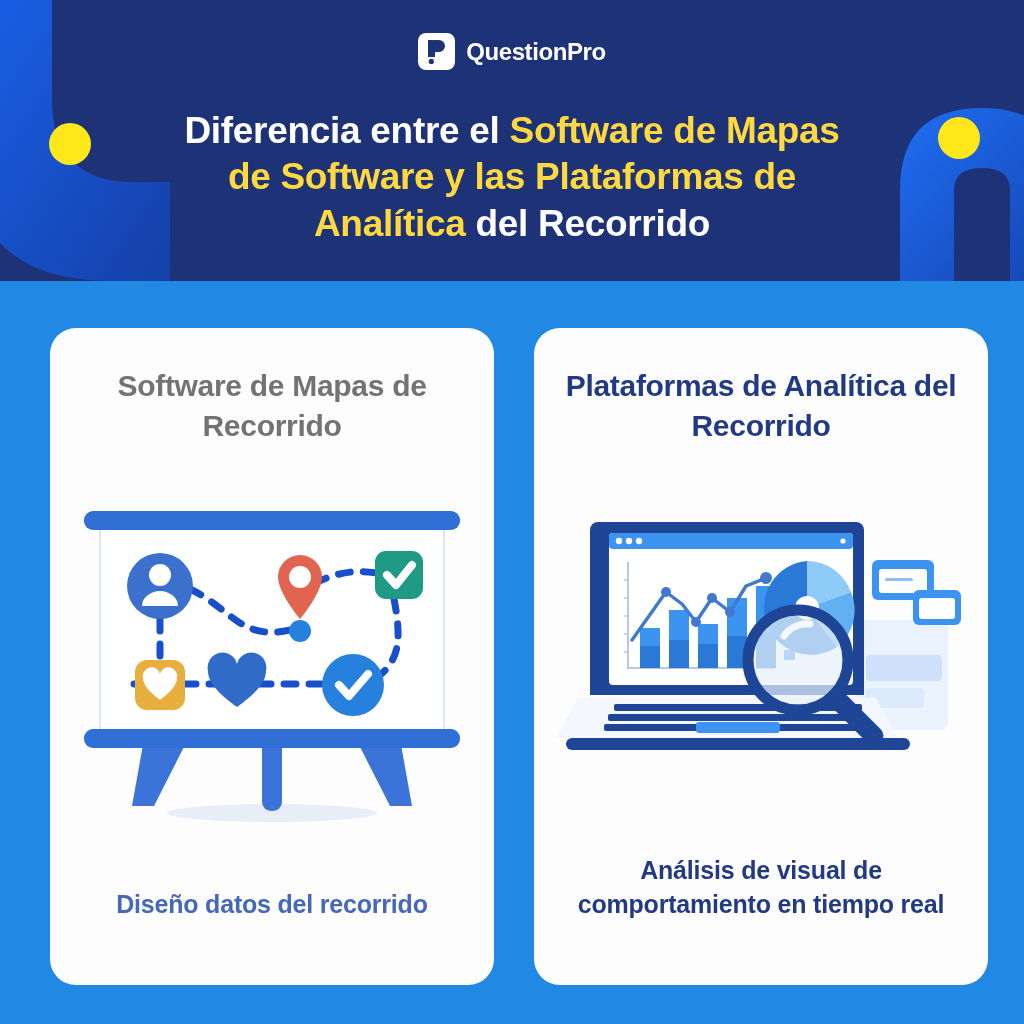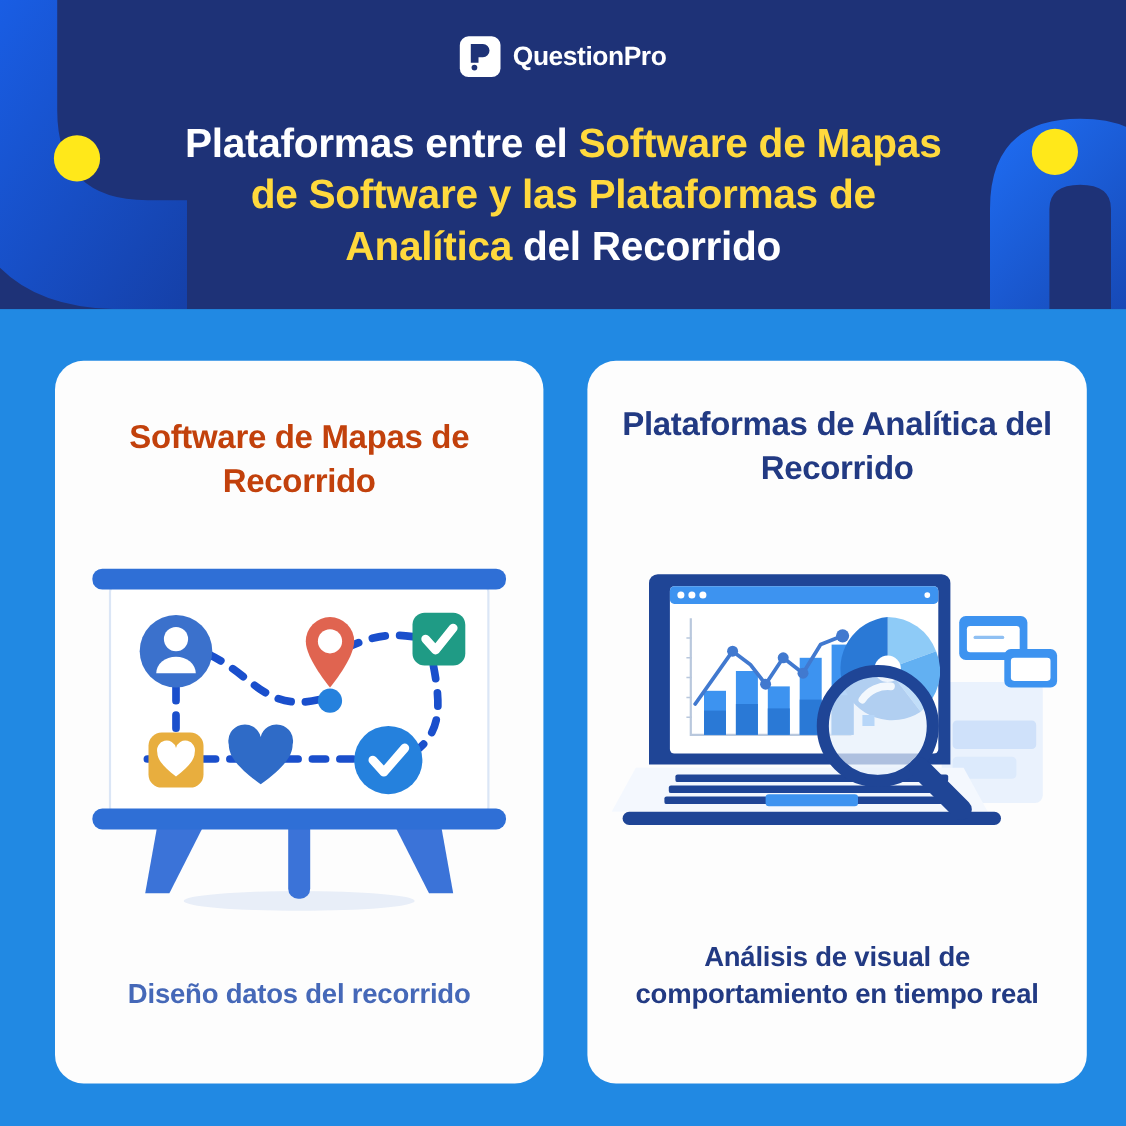--- a/index.html
+++ b/index.html
@@ -45,21 +45,21 @@
   }
   .card {
     flex:1 1 0; background:#fdfdfd; border-radius:26px;
     display:flex; flex-direction:column; align-items:center;
     padding:38px 22px 30px 22px; position:relative;
   }
   .card-title {
     text-align:center; font-size:30px; font-weight:700; line-height:1.32;
     letter-spacing:-0.3px;
   }
-  .card-1 .card-title { color:#c2410c;margin-top:12px; }
+  .card-1 .card-title { color:#737373; }
   .card-2 .card-title { color:#223a83; }
 
   .card-illo { flex:1 1 auto; display:flex; align-items:center; justify-content:center; width:100%; }
   .card-1 .card-illo svg { width:400px; height:330px; }
   .card-2 .card-illo svg { width:410px; height:300px; }
 
   .card-caption {
     text-align:center; font-size:25px; font-weight:700; line-height:1.34;
     letter-spacing:-0.2px; padding-bottom:34px;
   }
@@ -98,21 +98,21 @@
       <span id="logo-mark">
         <svg width="25" height="27" viewBox="0 0 25 27">
           <path d="M4 2 h11 a6 6 0 0 1 0 12 h-4 v5 h-7 z M11 6.5 h3.4 a1.6 1.6 0 0 1 0 3.2 h-3.4 z" fill="#1e3277"></path>
           <circle cx="7.3" cy="23.4" r="2.6" fill="#1e3277"></circle>
         </svg>
       </span>
       <span id="logo-text">QuestionPro</span>
     </div>
 
     <div id="headline">
-      <span>Plataformas entre el </span><span class="hl">Software de Mapas</span><br>
+      <span>Diferencia entre el </span><span class="hl">Software de Mapas</span><br>
       <span class="hl">de Software y las Plataformas de</span><br>
       <span class="hl">Analítica </span><span>del Recorrido</span>
     </div>
   </div>
 
   <div id="cards">
 
     <div class="card card-1">
       <div class="card-title">Software de Mapas de Recorrido</div>
 

